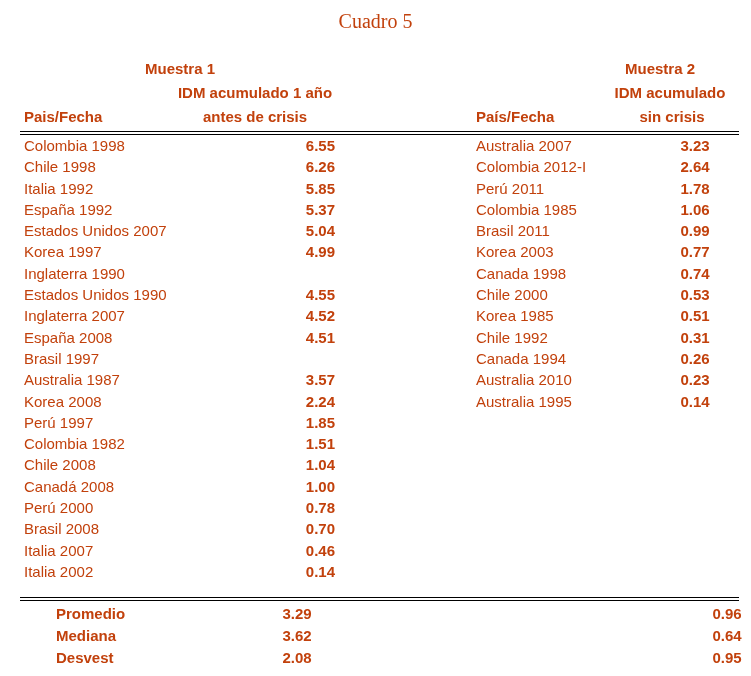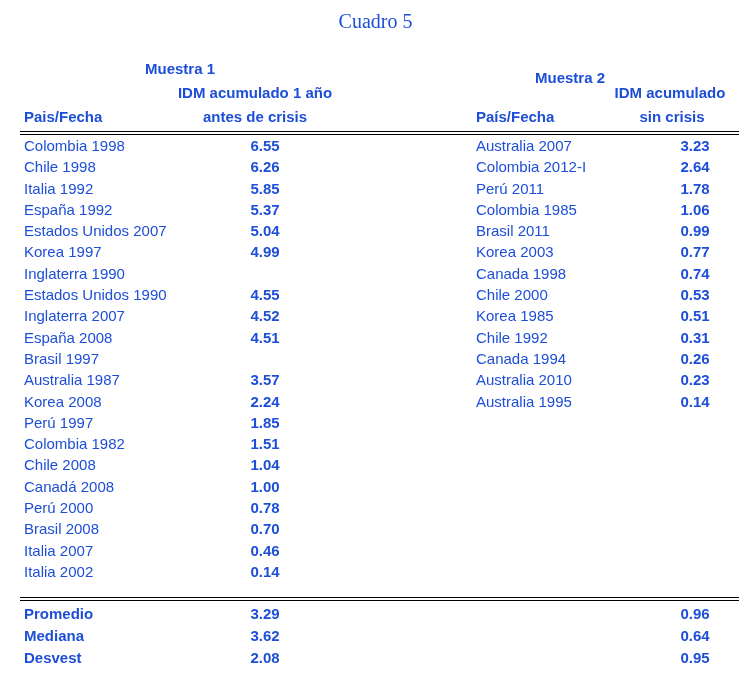--- a/index.html
+++ b/index.html
@@ -2,64 +2,64 @@
 <html><head>
 <meta charset="utf-8">
 <style>
   html, body { margin: 0; padding: 0; }
   .page {
     position: relative;
     width: 751px;
     height: 676px;
     background: #ffffff;
     font-family: "Liberation Sans", sans-serif;
-    color: #1d4ed8;
+    color: #c2410c;
     overflow: hidden;
   }
   .title {
     position: absolute;
     top: 10px; left: 0;
     width: 751px;
     text-align: center;
     font-family: "Liberation Serif", "DejaVu Serif", serif;
     font-size: 20px;
     font-weight: 400;
   }
   .hdr {
     position: absolute;
     font-weight: 700;
     font-size: 15px;
     white-space: nowrap;
   }
   .muestra1-label { top: 60px; left: 100px; width: 160px; text-align: center; }
-  .muestra2-label { top: 69px; left: 535px; width: 160px; text-align: left; }
+  .muestra2-label { top: 60px; left: 535px; width: 160px; text-align: right; }
   .m1-idm1 { top: 84px; left: 115px; width: 280px; text-align: center; }
   .m2-idm1 { top: 84px; left: 590px; width: 160px; text-align: center; }
   .m1-pais { top: 108px; left: 24px; }
   .m1-idm2 { top: 108px; left: 175px; width: 160px; text-align: center; }
   .m2-pais { top: 108px; left: 476px; }
   .m2-idm2 { top: 108px; left: 592px; width: 160px; text-align: center; }
   .dline {
     position: absolute;
     left: 20px;
     width: 719px;
     height: 2px;
     border-top: 1.5px solid #000000;
     border-bottom: 1.5px solid #000000;
   }
   .rule-header  { top: 131px; }
   .rule-summary { top: 597px; }
   .rows { position: absolute; top: 135px; left: 0; width: 630px; }
   .row  { position: relative; height: 21.3px; line-height: 21.3px; font-size: 15px; }
   .c1 { position: absolute; left: 24px;  white-space: nowrap; }
-  .v1 { position: absolute; left: 195px; width: 140px; text-align: center; font-weight: 600; }
+  .v1 { position: absolute; left: 195px; width: 140px; text-align: right; font-weight: 600; }
   .c2 { position: absolute; left: 476px; white-space: nowrap; }
   .v2 { position: absolute; left: 625px; width: 140px; text-align: center; font-weight: 600; }
   .summary { position: absolute; top: 603px; left: 0; width: 751px; }
-  .srow { position: relative; height: 22px; line-height: 22px; font-size: 15px; }
+  .srow { position: relative; height: 22px; line-height: 22px; font-size: 15px; margin-left: 32px; }
   .slabel { position: absolute; left: 24px; font-weight: 700; white-space: nowrap; }
   .sv1 { position: absolute; left: 195px; width: 140px; text-align: center; font-weight: 600; }
   .sv2 { position: absolute; left: 625px; width: 140px; text-align: center; font-weight: 600; }
 </style>
 </head>
 <body>
 
 <div class="page">
 
   <div class="title">Cuadro 5</div>

